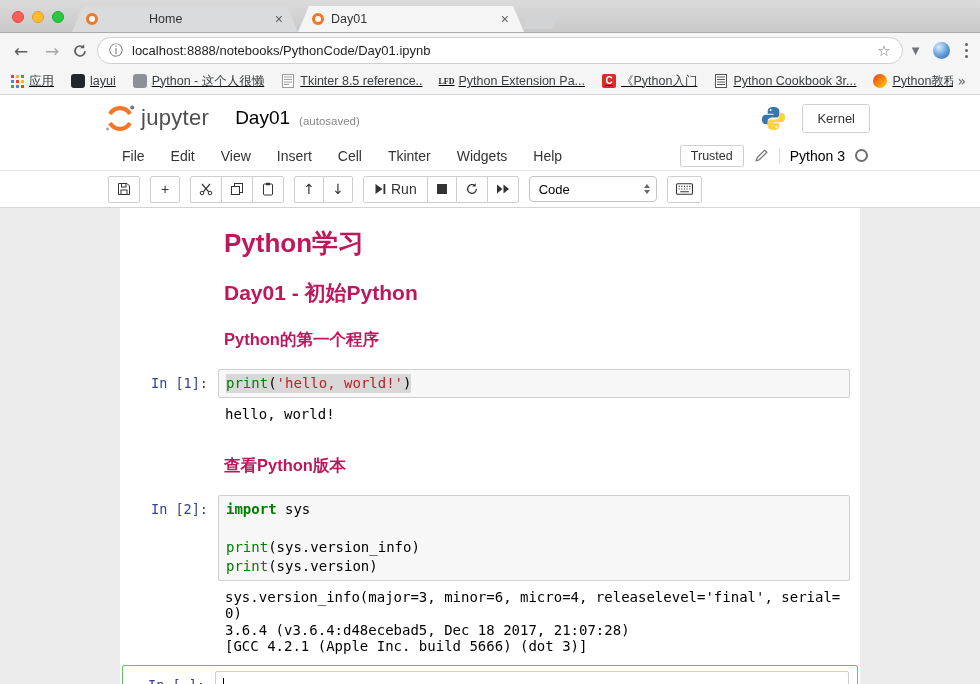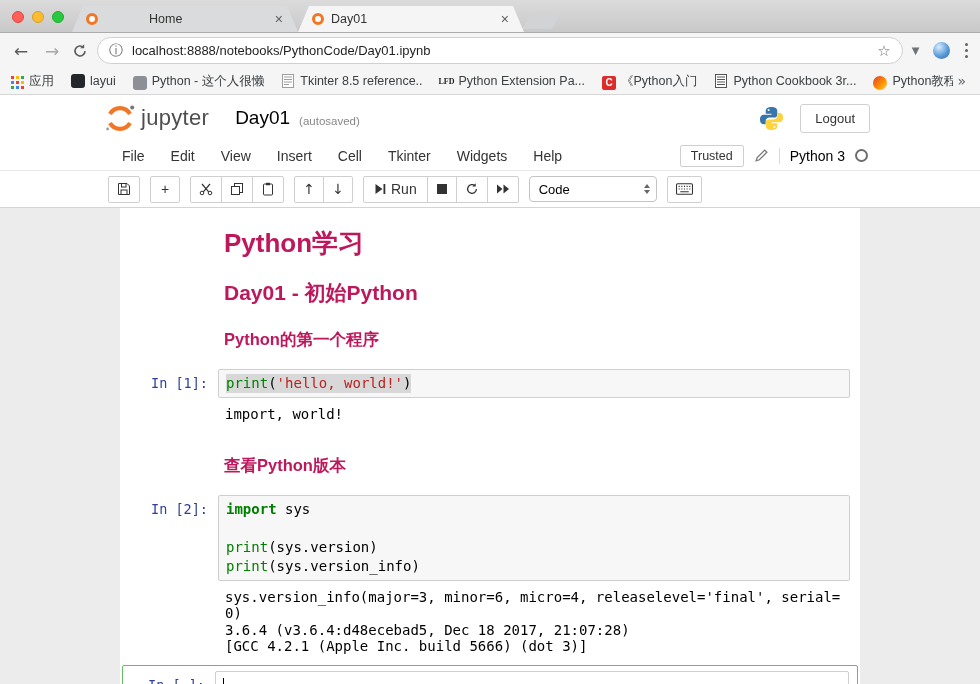--- a/index.html
+++ b/index.html
@@ -42,21 +42,21 @@
   .dd-arrow { color:#6f7377; font-size:10px; font-family:"DejaVu Sans",sans-serif; }
   .globe { width:17px; height:17px; border-radius:50%;
            background:radial-gradient(circle at 35% 30%, #d9ecff, #5a9bd8 55%, #2c659f); }
   .dots { display:flex; flex-direction:column; gap:2.5px; padding:2px; }
   .dots i { width:3.5px; height:3.5px; border-radius:50%; background:#5f6368; }
 
   
   .bookmarks-bar { height:27px; background:#f5f5f5; border-bottom:1px solid #d6d6d6;
                    display:flex; align-items:center; padding:0 10px; flex:none; }
   .bm-list { display:flex; align-items:center; gap:17px; flex:1; overflow:hidden; }
-  .bookmark { display:flex; align-items:flex-end; white-space:nowrap; }
+  .bookmark { display:flex; align-items:center; white-space:nowrap;text-decoration:underline; }
   .bm-icon { width:14px; height:14px; display:inline-flex; align-items:center; justify-content:center;
              margin-right:5px; flex:none; font-weight:bold; }
   .bm-label { font-size:12.5px; color:#3c4043; }
   .ic-dark-square { background:#23262b; border-radius:3px; }
   .ic-gray-square { background:#8d9197; border-radius:3px; }
   .ic-red-c { background:#dd2b2b; border-radius:2px; color:#fff; font-size:10px; line-height:1; }
   .ic-lfd { font-family:"Liberation Serif",serif; font-size:8px; color:#222; letter-spacing:0; }
   .ic-feather { background:linear-gradient(135deg,#e53935,#fb8c00 55%,#fdd835); border-radius:50%; }
   .bm-overflow { color:#5f6368; font-size:14px; padding:0 4px; font-family:"DejaVu Sans",sans-serif; }
 
@@ -260,21 +260,21 @@
     </span>
     <span class="nb-name">Day01</span>
     <span class="autosave">(autosaved)</span>
     <span class="hspacer"></span>
     <svg width="27" height="27" viewBox="0 0 28 28">
       <path d="M14 2c-4 0-6 1.6-6 4v3h6v1H6c-2.4 0-4 2-4 5s1.6 5 4 5h2v-3.5c0-2 1.8-3.5 4-3.5h5c1.8 0 3-1.4 3-3V6c0-2.4-2.6-4-6-4z" fill="#3776ab"></path>
       <path d="M14 26c4 0 6-1.6 6-4v-3h-6v-1h8c2.4 0 4-2 4-5s-1.6-5-4-5h-2v3.5c0 2-1.8 3.5-4 3.5h-5c-1.8 0-3 1.4-3 3v4c0 2.4 2.6 4 6 4z" fill="#ffd43b"></path>
       <circle cx="11" cy="5.2" r="1.1" fill="#fff"></circle>
       <circle cx="17" cy="22.8" r="1.1" fill="#fff"></circle>
     </svg>
-    <button class="logout-btn">Logout</button>
+    <button class="logout-btn">Kernel</button>
   </div>
 
   <div class="jp-menubar">
     <div class="menu-left">
         <span class="menu-item">File</span>
         <span class="menu-item">Edit</span>
         <span class="menu-item">View</span>
         <span class="menu-item">Insert</span>
         <span class="menu-item">Cell</span>
         <span class="menu-item">Tkinter</span>
@@ -390,37 +390,37 @@
             <h3>Python的第一个程序</h3>
           </div>
       </div>
 
       <div class="nb-cell code">
         <div class="nb-prompt">In [1]:</div>
         <div class="nb-input sel"><div class="cm-line"><span class="tok-builtin">print</span><span class="tok-plain">(</span><span class="tok-string">'hello, world!'</span><span class="tok-plain">)</span></div></div>
       </div>
       <div class="nb-output">
         <div class="nb-prompt"></div>
-        <div class="out-text">import, world!</div>
+        <div class="out-text">hello, world!</div>
       </div>
 
       <div class="nb-cell cell-h3 gap-top">
         <div class="nb-prompt"></div>
         <div class="nb-md">
             <h3>查看Python版本</h3>
           </div>
       </div>
 
       <div class="nb-cell code">
         <div class="nb-prompt">In [2]:</div>
         <div class="nb-input">
             <div class="cm-line"><span class="tok-keyword">import</span><span class="tok-plain"> sys</span></div>
             <div class="cm-line">&nbsp;</div>
+            <div class="cm-line"><span class="tok-builtin">print</span><span class="tok-plain">(sys.version_info)</span></div>
             <div class="cm-line"><span class="tok-builtin">print</span><span class="tok-plain">(sys.version)</span></div>
-            <div class="cm-line"><span class="tok-builtin">print</span><span class="tok-plain">(sys.version_info)</span></div>
           </div>
       </div>
       <div class="nb-output">
         <div class="nb-prompt"></div>
         <div class="out-text">sys.version_info(major=3, minor=6, micro=4, releaselevel='final', serial=0)
 3.6.4 (v3.6.4:d48ecebad5, Dec 18 2017, 21:07:28)
 [GCC 4.2.1 (Apple Inc. build 5666) (dot 3)]</div>
       </div>
 
       <div class="nb-cell code edit">

